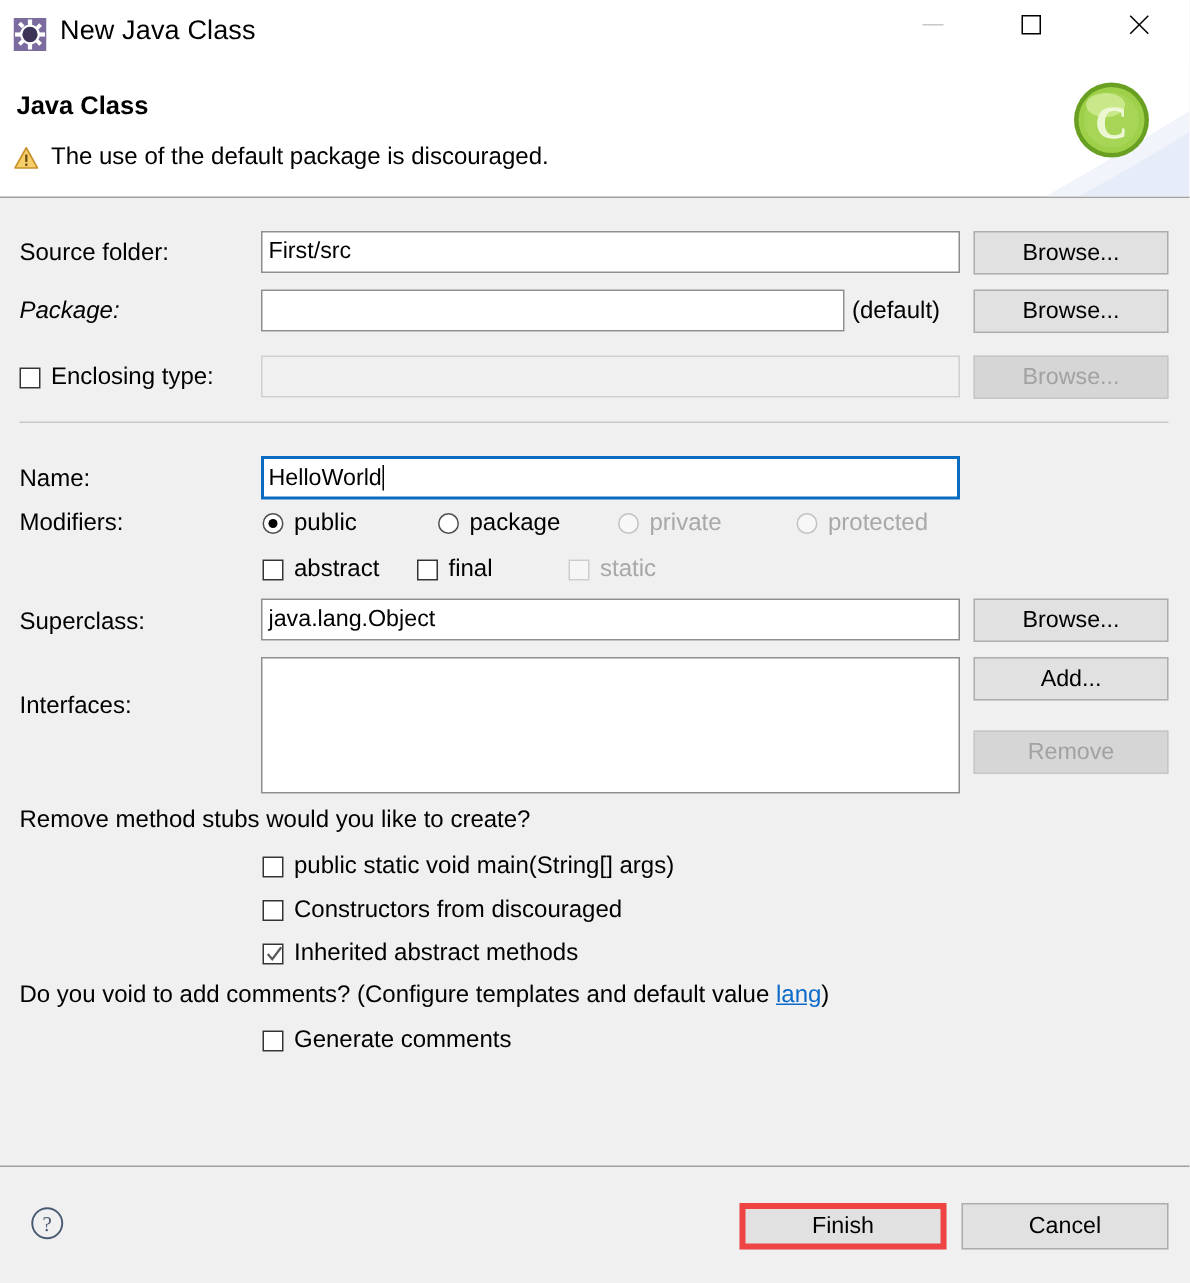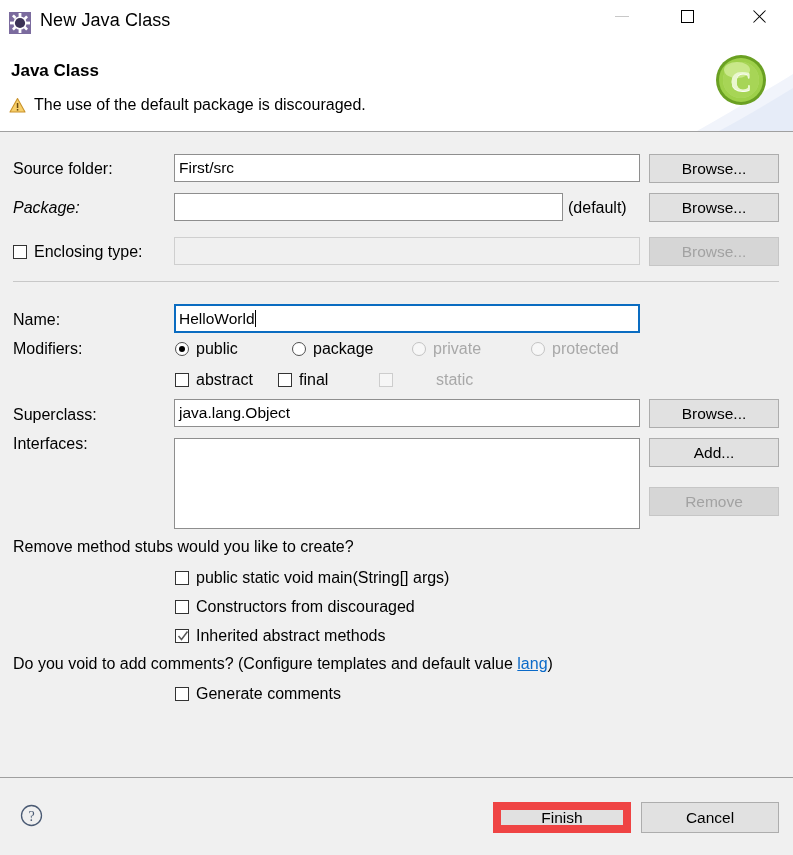--- a/index.html
+++ b/index.html
@@ -175,21 +175,21 @@
     justify-content: center;
     cursor: default;
     user-select: none;
   }
   .btn.disabled {
     background: #d6d6d6;
     border: 1px solid #c6c6c6;
     color: #a2a2a2;
   }
   .btn.defaultbtn {
-    border: 8px solid #ef4444;
+    border: 4px solid #ef4444;
     background: #e1e1e1;
   }
 
   
   .ctl {
     position: absolute;
     display: flex;
     align-items: center;
     white-space: nowrap;
   }
@@ -382,32 +382,32 @@
   </div>
 
   <div class="ctl" style="left:175px; top:239px;">
     <span class="check"></span>
     <span class="ctl-label">abstract</span>
   </div>
   <div class="ctl" style="left:278px; top:239px;">
     <span class="check"></span>
     <span class="ctl-label">final</span>
   </div>
-  <div class="ctl" style="left:379px; top:239px;gap:36px;">
+  <div class="ctl" style="left:379px; top:239px;">
     <span class="check dim"></span>
     <span class="ctl-label dim">static</span>
   </div>
 
   <span class="lbl" style="left:13px; top:274px;">Superclass:</span>
   <div class="txt" style="left:174px; top:267px; width:466px; height:28px;">
     <span>java.lang.Object</span>
   </div>
   <div class="btn" style="left:649px; top:267px; width:130px; height:29px;">Browse...</div>
 
-  <span class="lbl" style="left:13px; top:303px;text-align:right;">Interfaces:</span>
+  <span class="lbl" style="left:13px; top:330px;text-align:right;">Interfaces:</span>
   <div class="listbox" style="left:174px; top:306px; width:466px; height:91px;"></div>
   <div class="btn" style="left:649px; top:306px; width:130px; height:29px;">Add...</div>
   <div class="btn disabled" style="left:649px; top:355px; width:130px; height:29px;">Remove</div>
 
   <span class="section-q" style="left:13px; top:406px;">Remove method stubs would you like to create?</span>
 
   <div class="ctl" style="left:175px; top:437px;">
     <span class="check"></span>
     <span class="ctl-label">public static void main(String[] args)</span>
   </div>

